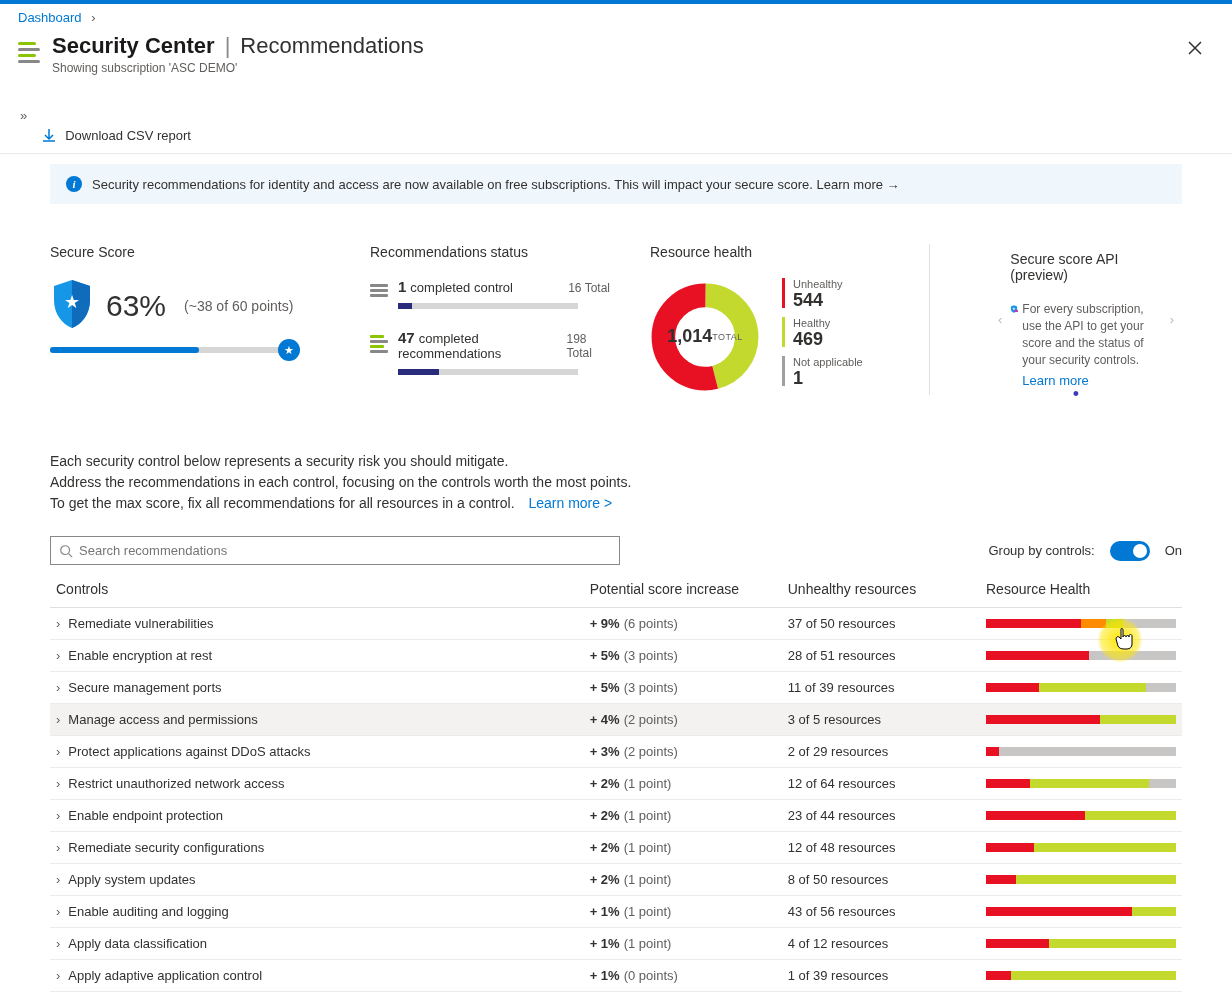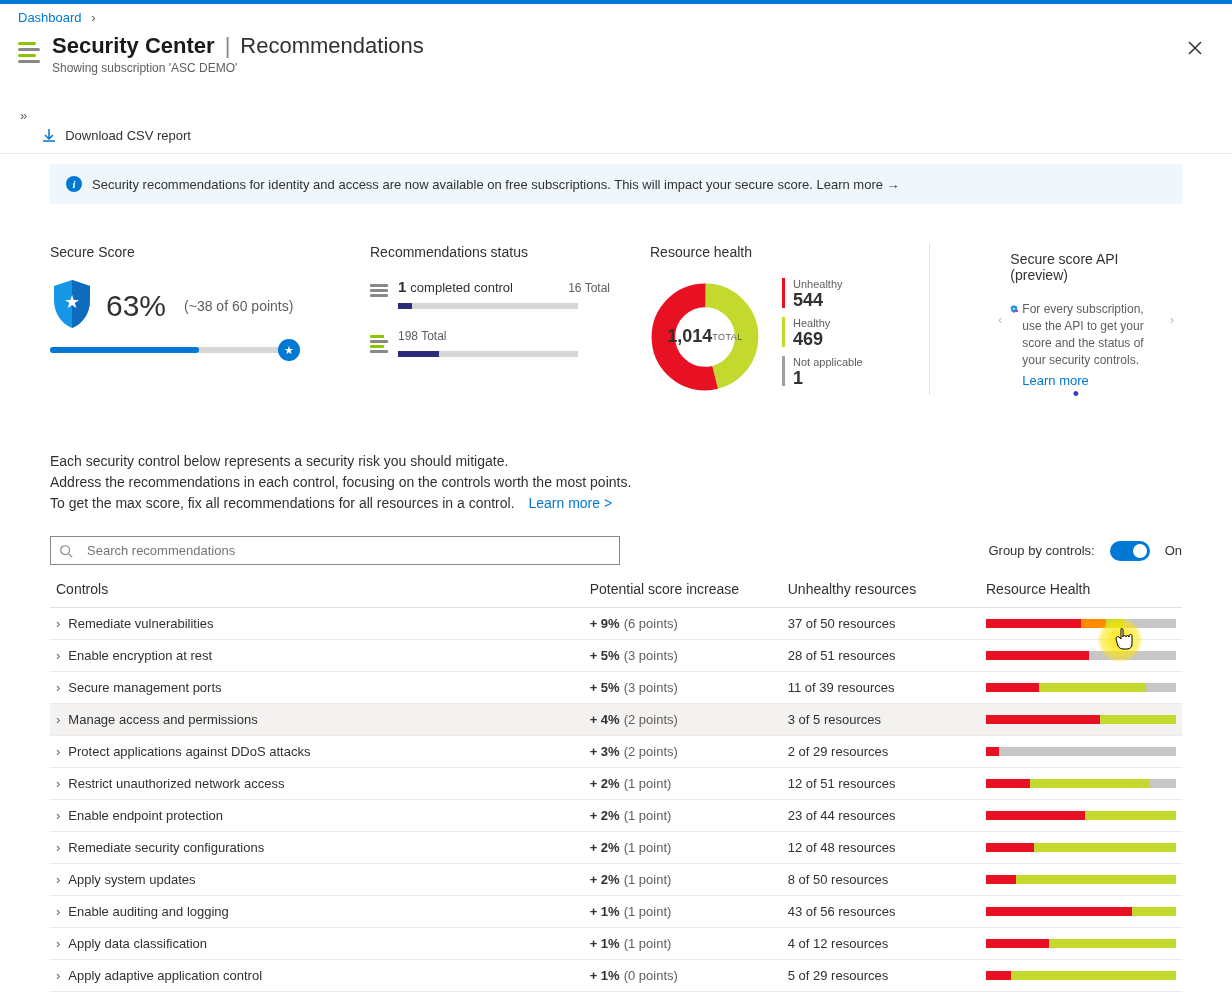--- a/index.html
+++ b/index.html
@@ -64,21 +64,21 @@
   .api-col { flex:1; display:flex; align-items:center; position:relative; padding-left:20px;}
   .api-card { display:flex; gap:4px; align-items:flex-start; max-width:220px;}
   .api-badge { width:28px; height:28px; }
   .api-text { font-size:12px; color:#605e5c; line-height:1.4;}
   .api-learn { display:block; margin-top:4px; color:#0078d4; font-size:13px; text-decoration:none;}
   .carousel-arrow { color:#bbb; cursor:pointer; padding:8px;}
   .carousel-dots { width:100%; text-align:center; margin-top:10px; color:#3b3bbf; font-size:18px; position:absolute; left:0; bottom:-10px;}
   .descrip { margin-top:56px; font-size:14px; line-height:1.5; color:#323130;}
   .descrip a { color:#0078d4; text-decoration:none; margin-left:10px;}
   .controls-bar { display:flex; align-items:center; justify-content:space-between; margin-top:22px;}
-  .search { width:570px; border:1px solid #8a8886; padding:6px 8px; display:flex; align-items:center; gap:14px;}
+  .search { width:570px; border:1px solid #8a8886; padding:6px 8px; display:flex; align-items:center; gap:6px;}
   .search input { border:none; outline:none; flex:1; font-size:13px; color:#605e5c;}
   .search svg { width:14px;height:14px; stroke:#8a8886;}
   .group-toggle { display:flex; align-items:center; gap:15px; font-size:13px;}
   .toggle { width:40px; height:20px; background:#0078d4; border-radius:10px; position:relative; cursor:pointer;}
   .toggle::after{content:""; width:14px;height:14px; background:#fff; border-radius:50%; position:absolute; right:3px; top:3px;}
   table { width:100%; border-collapse:collapse; margin-top:8px; font-size:13px;}
   th { text-align:left; font-weight:400; color:#323130; padding:8px 6px 10px; border-bottom:1px solid #e1dfdd; font-size:14px;}
   td { padding:8px 6px; border-bottom:1px solid #edebe9;}
   tbody tr:hover, tbody tr.hover { background:#f3f2f1;}
   .row-chev { color:#605e5c; margin-right:8px;}
@@ -178,20 +178,21 @@
       </div>
       <div class="rs-group">
         <div class="rs-ico">
             <div class="ln lng"></div>
             <div class="ln"></div>
             <div class="ln lng"></div>
             <div class="ln"></div>
           </div>
         <div class="rs-text">
           <div class="rs-line">
+            <span><span class="rs-num">47</span><span class="rs-lbl">completed recommendations</span></span>
             <span class="rs-tot">198 Total</span>
           </div>
           <div class="rs-bar">
               <div class="rs-barfill" style="width:23%"></div>
             </div>
         </div>
       </div>
     </div>
 
     <div class="rh-col">
@@ -344,21 +345,21 @@
           <td>
             <div class="hbar">
               <span style="background:#e81123;width:7%"></span>
               <span style="background:#c8c6c4;width:93%"></span>
             </div>
           </td>
         </tr>
         <tr>
           <td><span class="row-chev">›</span><span>Restrict unauthorized network access</span></td>
           <td><span class="psi-bold">+ 2%</span><span class="psi-light">(1 point)</span></td>
-          <td>12 of 51 resources</td>
+          <td>12 of 64 resources</td>
           <td>
             <div class="hbar">
               <span style="background:#e81123;width:23%"></span>
               <span style="background:#c4d92e;width:63%"></span>
               <span style="background:#c8c6c4;width:14%"></span>
             </div>
           </td>
         </tr>
         <tr>
           <td><span class="row-chev">›</span><span>Enable endpoint protection</span></td>
@@ -411,21 +412,21 @@
           <td>
             <div class="hbar">
               <span style="background:#e81123;width:33%"></span>
               <span style="background:#c4d92e;width:67%"></span>
             </div>
           </td>
         </tr>
         <tr>
           <td><span class="row-chev">›</span><span>Apply adaptive application control</span></td>
           <td><span class="psi-bold">+ 1%</span><span class="psi-light">(0 points)</span></td>
-          <td>5 of 29 resources</td>
+          <td>1 of 39 resources</td>
           <td>
             <div class="hbar">
               <span style="background:#e81123;width:13%"></span>
               <span style="background:#c4d92e;width:87%"></span>
             </div>
           </td>
         </tr>
       </tbody>
   </table>
 </div>

